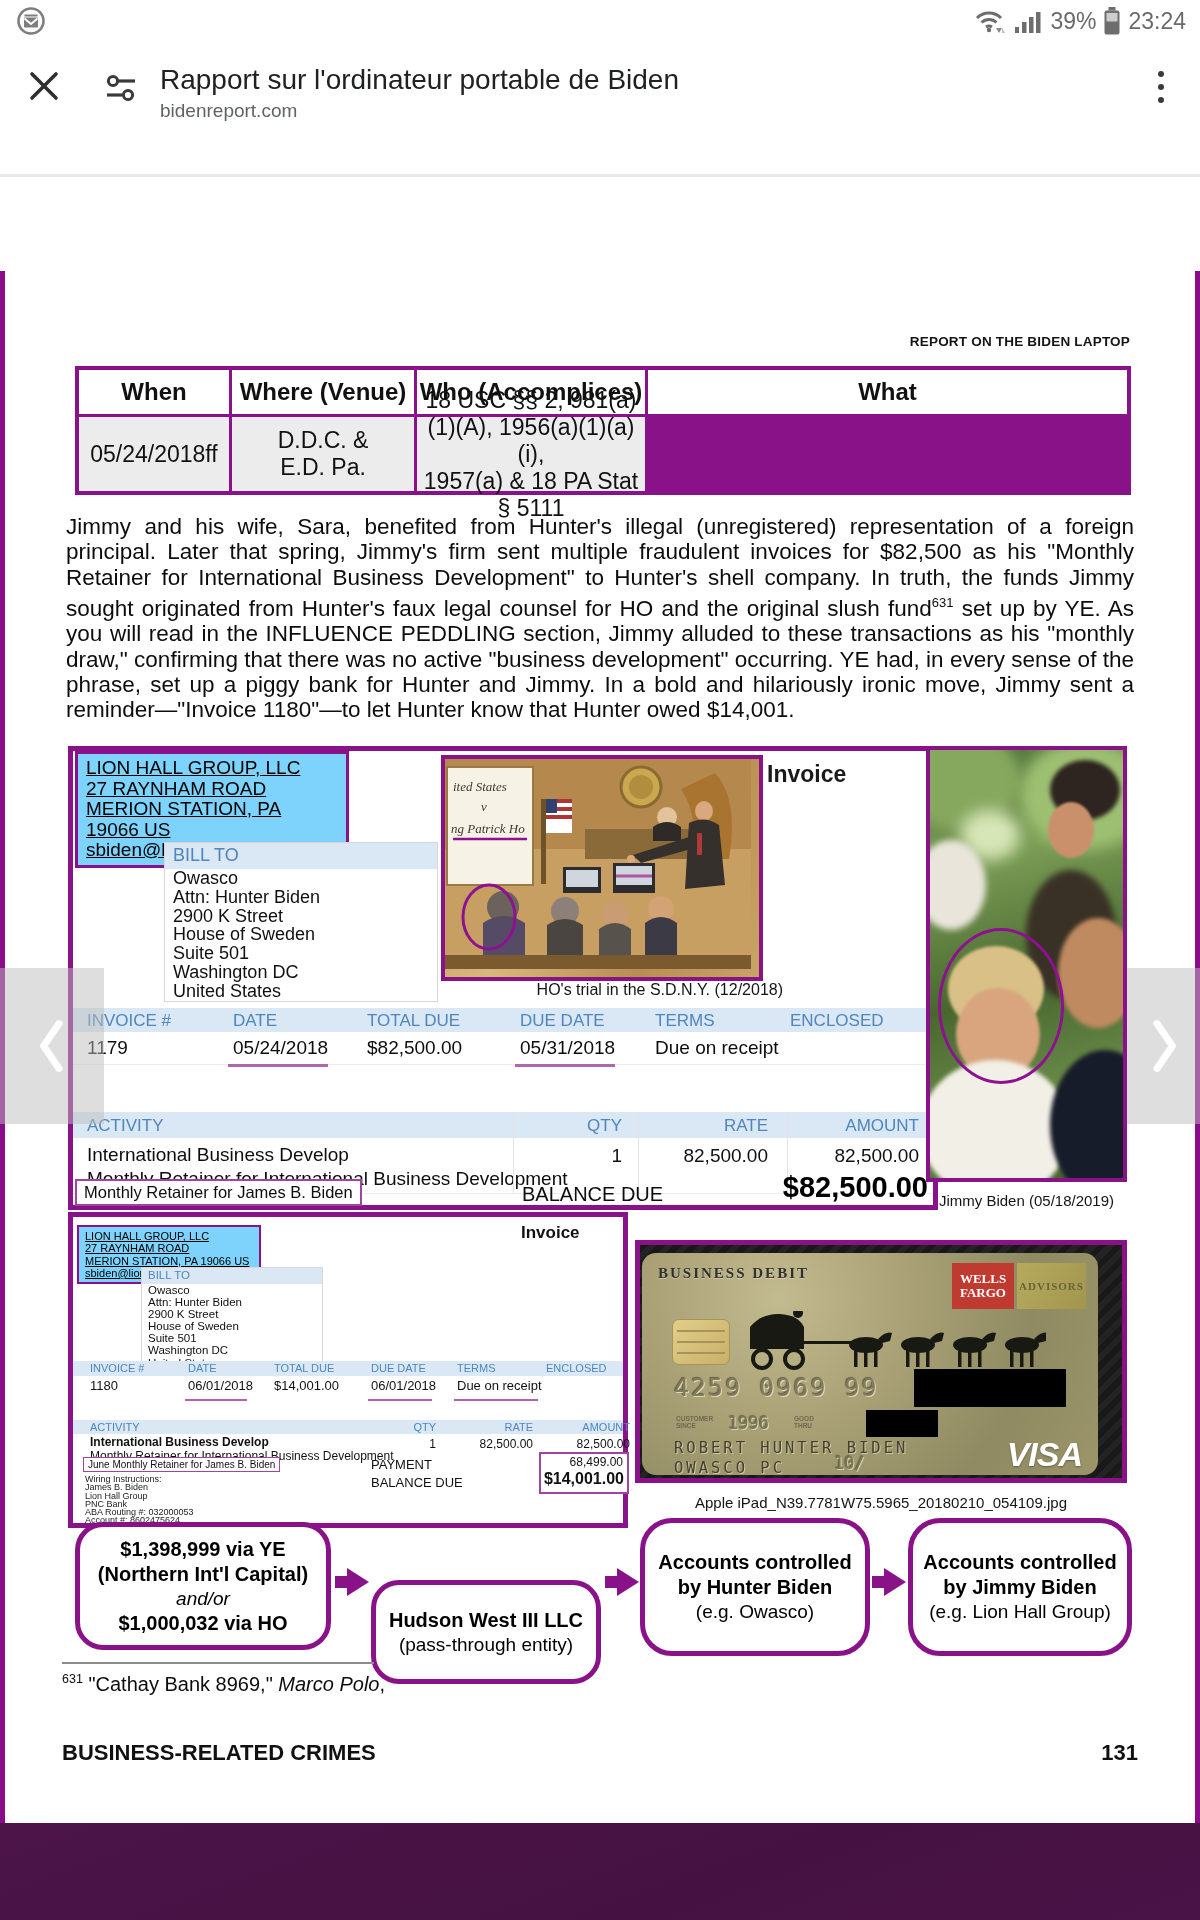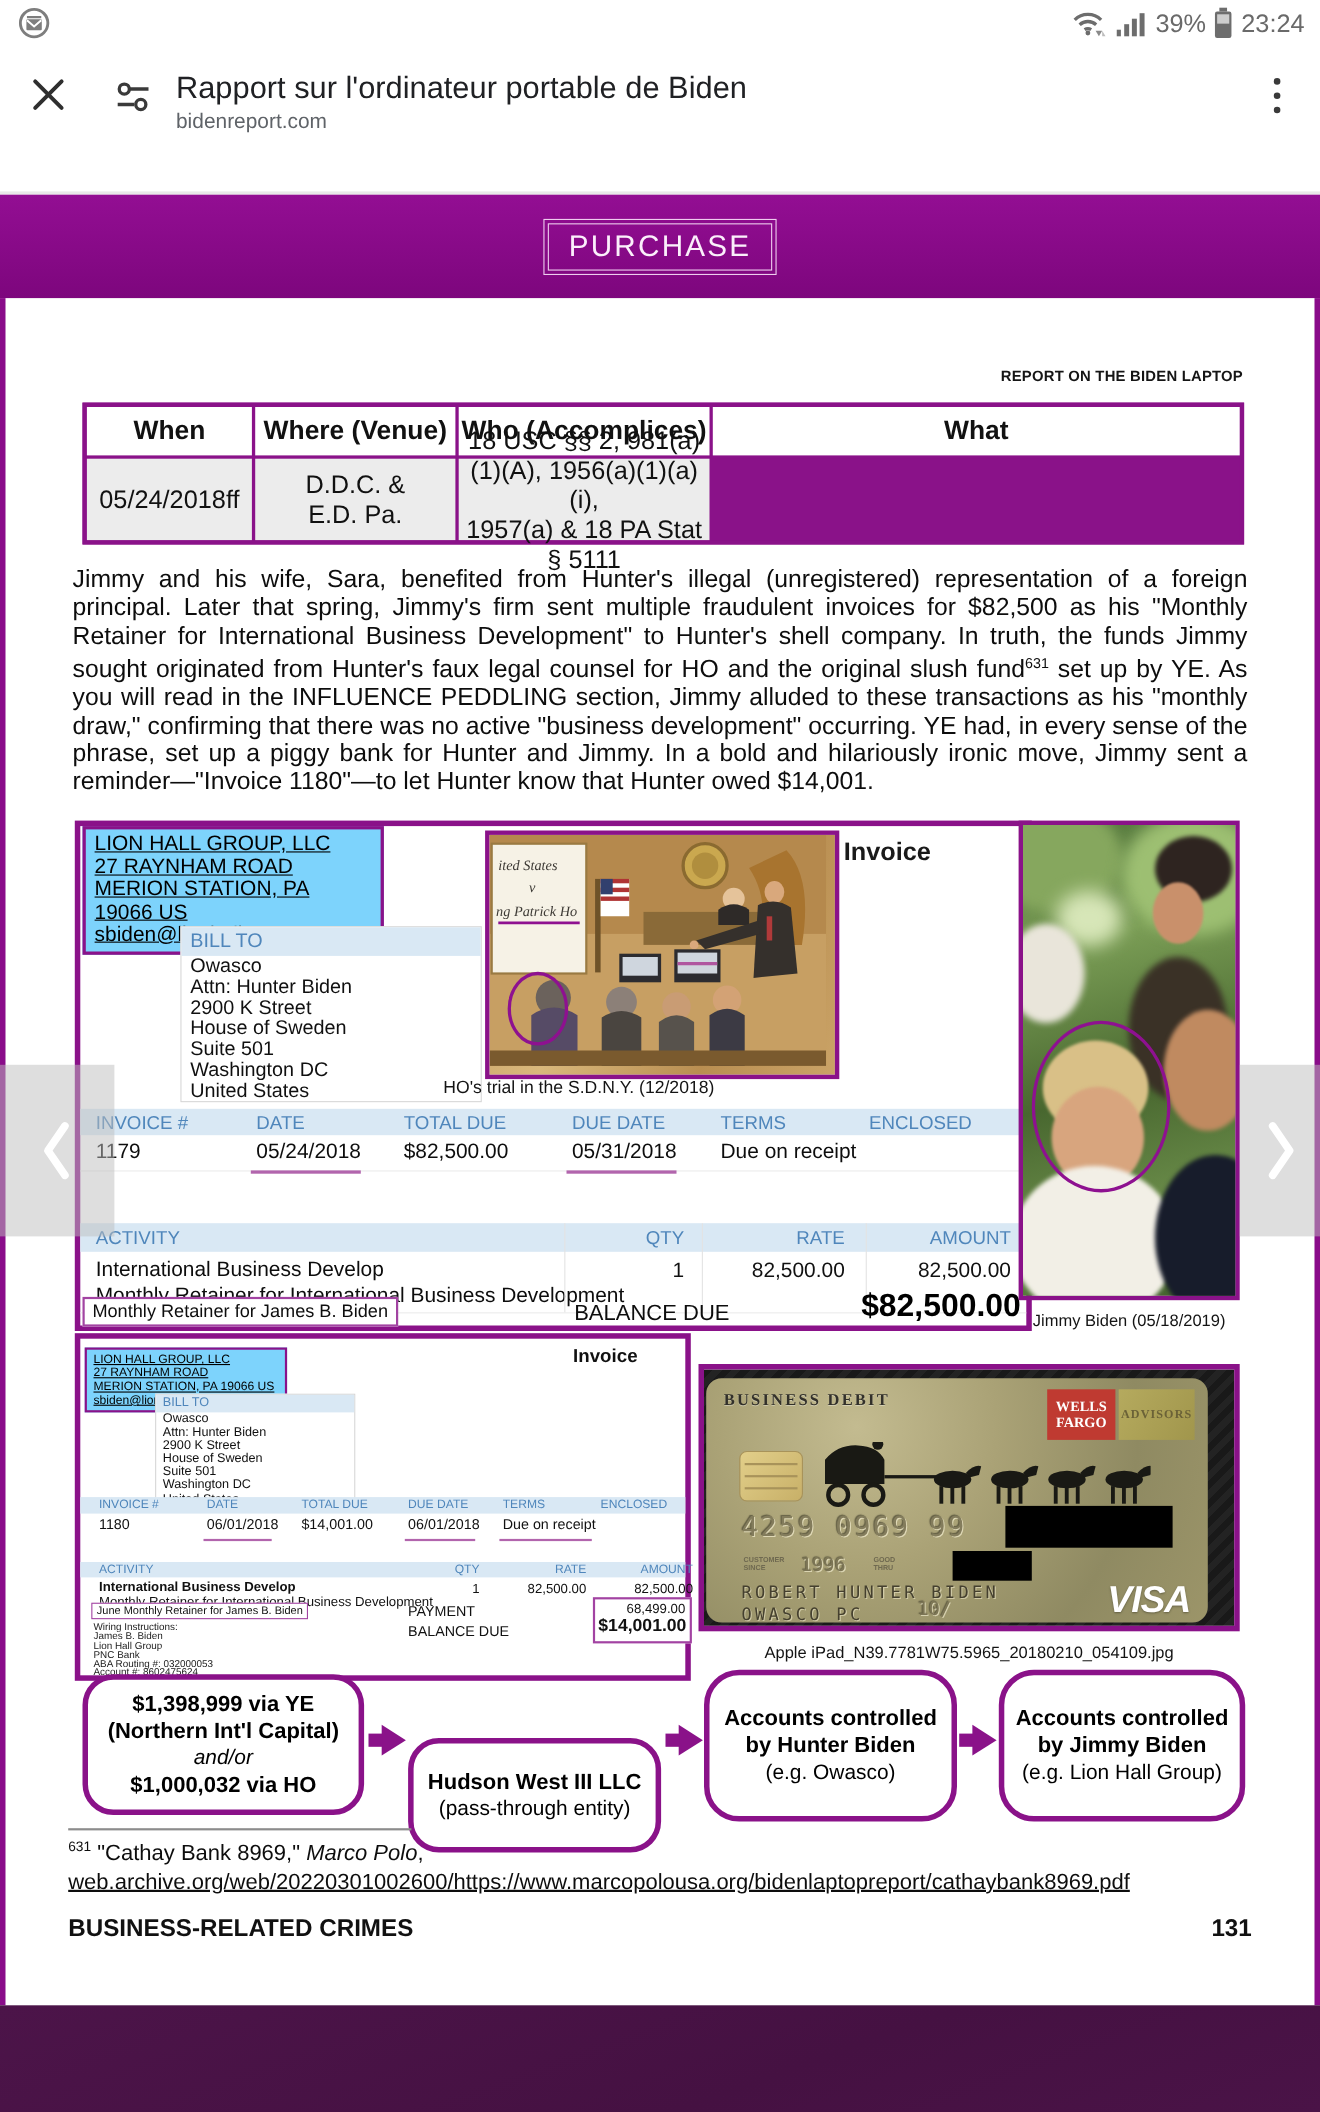--- a/index.html
+++ b/index.html
@@ -59,21 +59,21 @@
   #inv1-lion{left:2px;top:0px;width:252px;font-size:19px;line-height:20.5px;}
   .billto{background:#fff;border:1px solid #d7d7d7;}
   .billto .bt-head{background:#d9e8f4;color:#4f86bb;padding:2px 8px;}
   .billto .bt-line{padding-left:8px;color:#101010;}
   #inv1-billto{left:91px;top:91px;width:272px;}
   #inv1-billto .bt-head{font-size:18px;height:22px;}
   #inv1-billto .bt-line{font-size:18px;line-height:18.8px;}
 
   #sketch{left:368px;top:4px;width:314px;height:218px;border:4px solid #8a1289;
           background:linear-gradient(115deg,#c69d63,#d9b87c 35%,#b98e51 70%,#caa367);overflow:hidden;}
-  #sketch-caption{left:330px;top:230px;width:380px;text-align:left;font-size:16px;color:#141414;}
+  #sketch-caption{left:330px;top:230px;width:380px;text-align:right;font-size:16px;color:#141414;}
   #inv1-title{left:694px;top:10px;font-size:23px;font-weight:bold;color:#1a1a1a;}
 
   .inv-hrow{background:#d9e8f4;}
   #inv1-dethead{left:0px;top:257px;width:860px;height:24px;}
   #inv1-dethead span,#inv1-detvals span{position:absolute;white-space:nowrap;}
   #inv1-dethead span{font-size:17px;color:#4f86bb;top:3px;}
   #inv1-detvals{left:0px;top:283px;width:860px;height:30px;border-bottom:1px solid #ececec;}
   #inv1-detvals span{font-size:19px;color:#0d0d0d;top:3px;}
   .i1c1{left:14px;} .i1c2{left:160px;} .i1c3{left:294px;} .i1c4{left:447px;} .i1c5{left:582px;} .i1c6{left:717px;}
   .pu{position:absolute;height:3px;background:#b265ad;}
@@ -252,25 +252,20 @@
     <div class="abs" id="menu-btn">
       <svg width="14" height="44" viewBox="0 0 14 44">
         <circle cx="7" cy="8" r="3" fill="#3a3a3a"></circle>
         <circle cx="7" cy="21" r="3" fill="#3a3a3a"></circle>
         <circle cx="7" cy="34" r="3" fill="#3a3a3a"></circle>
       </svg>
     </div>
   </div>
   <div class="abs" id="header-rule"></div>
 
-  <div class="abs" id="banner">
-    <div id="banner-box">
-      <div id="banner-box-inner">PURCHASE</div>
-    </div>
-  </div>
 
   <div class="abs side-strip" id="strip-l"></div>
   <div class="abs side-strip" id="strip-r"></div>
 
   <div class="abs" id="report-tag">REPORT ON THE BIDEN LAPTOP</div>
 
   <div class="abs" id="crime-table">
     <div class="ct-row ct-head">
       <div class="ct-cell">When</div>
       <div class="ct-cell">Where (Venue)</div>
@@ -579,18 +574,17 @@
   </div>
   <div class="flow-arrow" id="fa3"></div>
   <div class="flow-box" id="fb4">
     <div class="fb-b">Accounts controlled</div>
     <div class="fb-b">by Jimmy Biden</div>
     <div class="fb-r">(e.g. Lion Hall Group)</div>
   </div>
 
   <div class="abs" id="fn-rule"></div>
   <div class="abs" id="footnote-1"><sup>631</sup> <span>"Cathay Bank 8969," </span><i>Marco Polo</i><span>,</span></div>
-  <div class="abs" id="footnote-link">web.archive.org/web/20220301002600/https://www.marcopolousa.org/bidenlaptopreport/cathaybank8969.pdf</div>
   <div class="abs" id="footer-left">BUSINESS-RELATED CRIMES</div>
   <div class="abs" id="footer-page">131</div>
 
   <div class="abs" id="bottom-band"></div>
 </div>
 
 </body></html>

